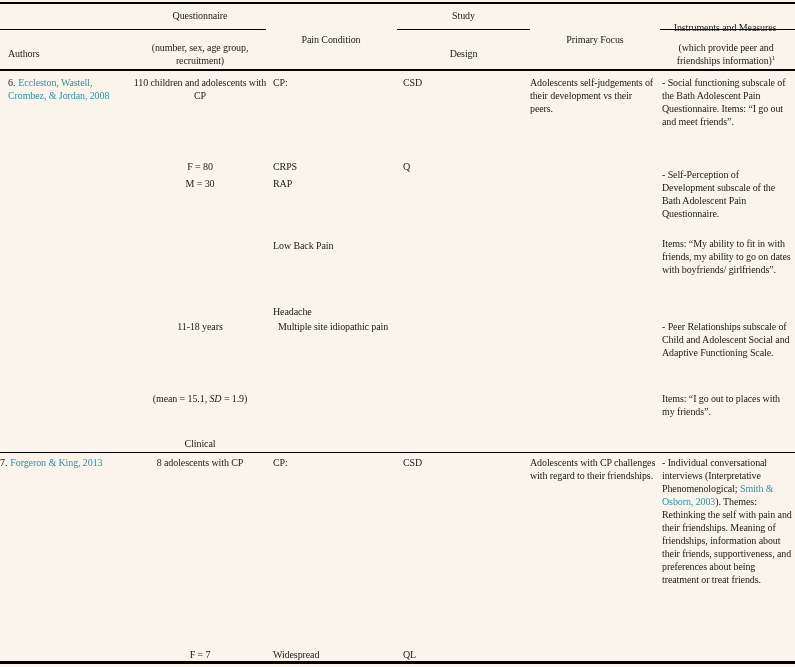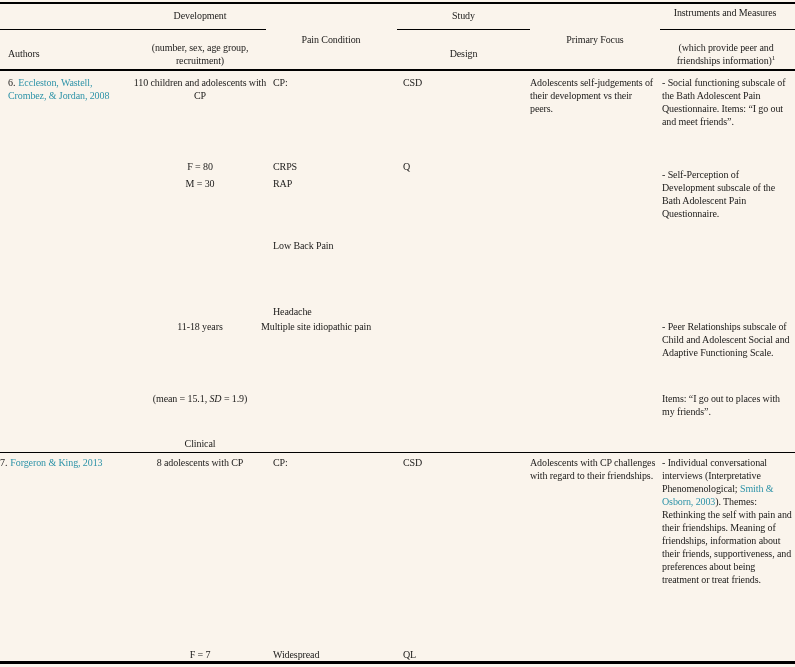--- a/index.html
+++ b/index.html
@@ -28,23 +28,23 @@
 <div class="page">
 
   <div class="rule" style="left:0;top:2px;width:795px;height:2px;"></div>
   <div class="rule" style="left:0;top:29px;width:266px;height:1px;"></div>
   <div class="rule" style="left:397px;top:29px;width:133px;height:1px;"></div>
   <div class="rule" style="left:660px;top:29px;width:135px;height:1px;"></div>
   <div class="rule" style="left:0;top:69px;width:795px;height:2px;"></div>
   <div class="rule" style="left:0;top:452px;width:795px;height:1px;"></div>
   <div class="rule" style="left:0;top:661px;width:795px;height:3px;"></div>
 
-  <div class="abs center" style="left:135px;top:9px;width:130px;">Development</div>
+  <div class="abs center" style="left:135px;top:9px;width:130px;">Questionnaire</div>
   <div class="abs center" style="left:397px;top:9px;width:133px;">Study</div>
-  <div class="abs center" style="left:655px;top:6px;width:140px;">Instruments and Measures</div>
+  <div class="abs center" style="left:655px;top:21px;width:140px;">Instruments and Measures</div>
 
   <div class="abs" style="left:8px;top:47px;">Authors</div>
   <div class="abs center" style="left:133px;top:41px;width:134px;">(number, sex, age group, recruitment)</div>
   <div class="abs center" style="left:265px;top:33px;width:132px;">Pain Condition</div>
   <div class="abs center" style="left:397px;top:47px;width:133px;">Design</div>
   <div class="abs center" style="left:530px;top:33px;width:130px;">Primary Focus</div>
   <div class="abs center" style="left:658px;top:41px;width:136px;"><span>(which provide peer and friendships information)</span><sup>1</sup></div>
 
   <div class="abs" style="left:8px;top:76px;width:112px;">
     <span class="row-num">6.</span><a class="link">Eccleston, Wastell, Crombez, &amp; Jordan, 2008</a>
@@ -55,29 +55,30 @@
   <div class="abs center" style="left:133px;top:177px;width:134px;white-space:nowrap;">M = 30</div>
   <div class="abs center" style="left:133px;top:320px;width:134px;white-space:nowrap;">11-18 years</div>
   <div class="abs center" style="left:133px;top:392px;width:134px;white-space:nowrap;"><span>(mean = 15.1, </span><span class="ital">SD</span><span> = 1.9)</span></div>
   <div class="abs center" style="left:133px;top:437px;width:134px;white-space:nowrap;">Clinical</div>
 
   <div class="abs" style="left:273px;top:76px;white-space:nowrap;">CP:</div>
   <div class="abs" style="left:273px;top:160px;white-space:nowrap;">CRPS</div>
   <div class="abs" style="left:273px;top:177px;white-space:nowrap;">RAP</div>
   <div class="abs" style="left:273px;top:239px;white-space:nowrap;">Low Back Pain</div>
   <div class="abs" style="left:273px;top:305px;white-space:nowrap;">Headache</div>
-  <div class="abs" style="left:261px;top:320px;white-space:nowrap;">Multiple site idiopathic pain</div>
+  <div class="abs" style="left:278px;top:320px;white-space:nowrap;">Multiple site idiopathic pain</div>
 
   <div class="abs" style="left:403px;top:76px;white-space:nowrap;">CSD</div>
   <div class="abs" style="left:403px;top:160px;white-space:nowrap;">Q</div>
 
   <div class="abs" style="left:530px;top:76px;width:126px;">Adolescents self-judgements of their development vs their peers.</div>
 
   <div class="abs" style="left:662px;top:76px;width:131px;">- Social functioning subscale of the Bath Adolescent Pain Questionnaire. Items: “I go out and meet friends”.</div>
   <div class="abs" style="left:662px;top:168px;width:131px;">- Self-Perception of Development subscale of the Bath Adolescent Pain Questionnaire.</div>
+  <div class="abs" style="left:662px;top:237px;width:131px;">Items: “My ability to fit in with friends, my ability to go on dates with boyfriends/ girlfriends”.</div>
   <div class="abs" style="left:662px;top:320px;width:131px;">- Peer Relationships subscale of Child and Adolescent Social and Adaptive Functioning Scale.</div>
   <div class="abs" style="left:662px;top:392px;width:131px;">Items: “I go out to places with my friends”.</div>
 
   <div class="abs" style="left:0;top:456px;width:130px;">
     <span class="row-num">7.</span><a class="link">Forgeron &amp; King, 2013</a>
   </div>
 
   <div class="abs center" style="left:133px;top:456px;width:134px;white-space:nowrap;">8 adolescents with CP</div>
   <div class="abs center" style="left:133px;top:648px;width:134px;white-space:nowrap;">F = 7</div>
 

